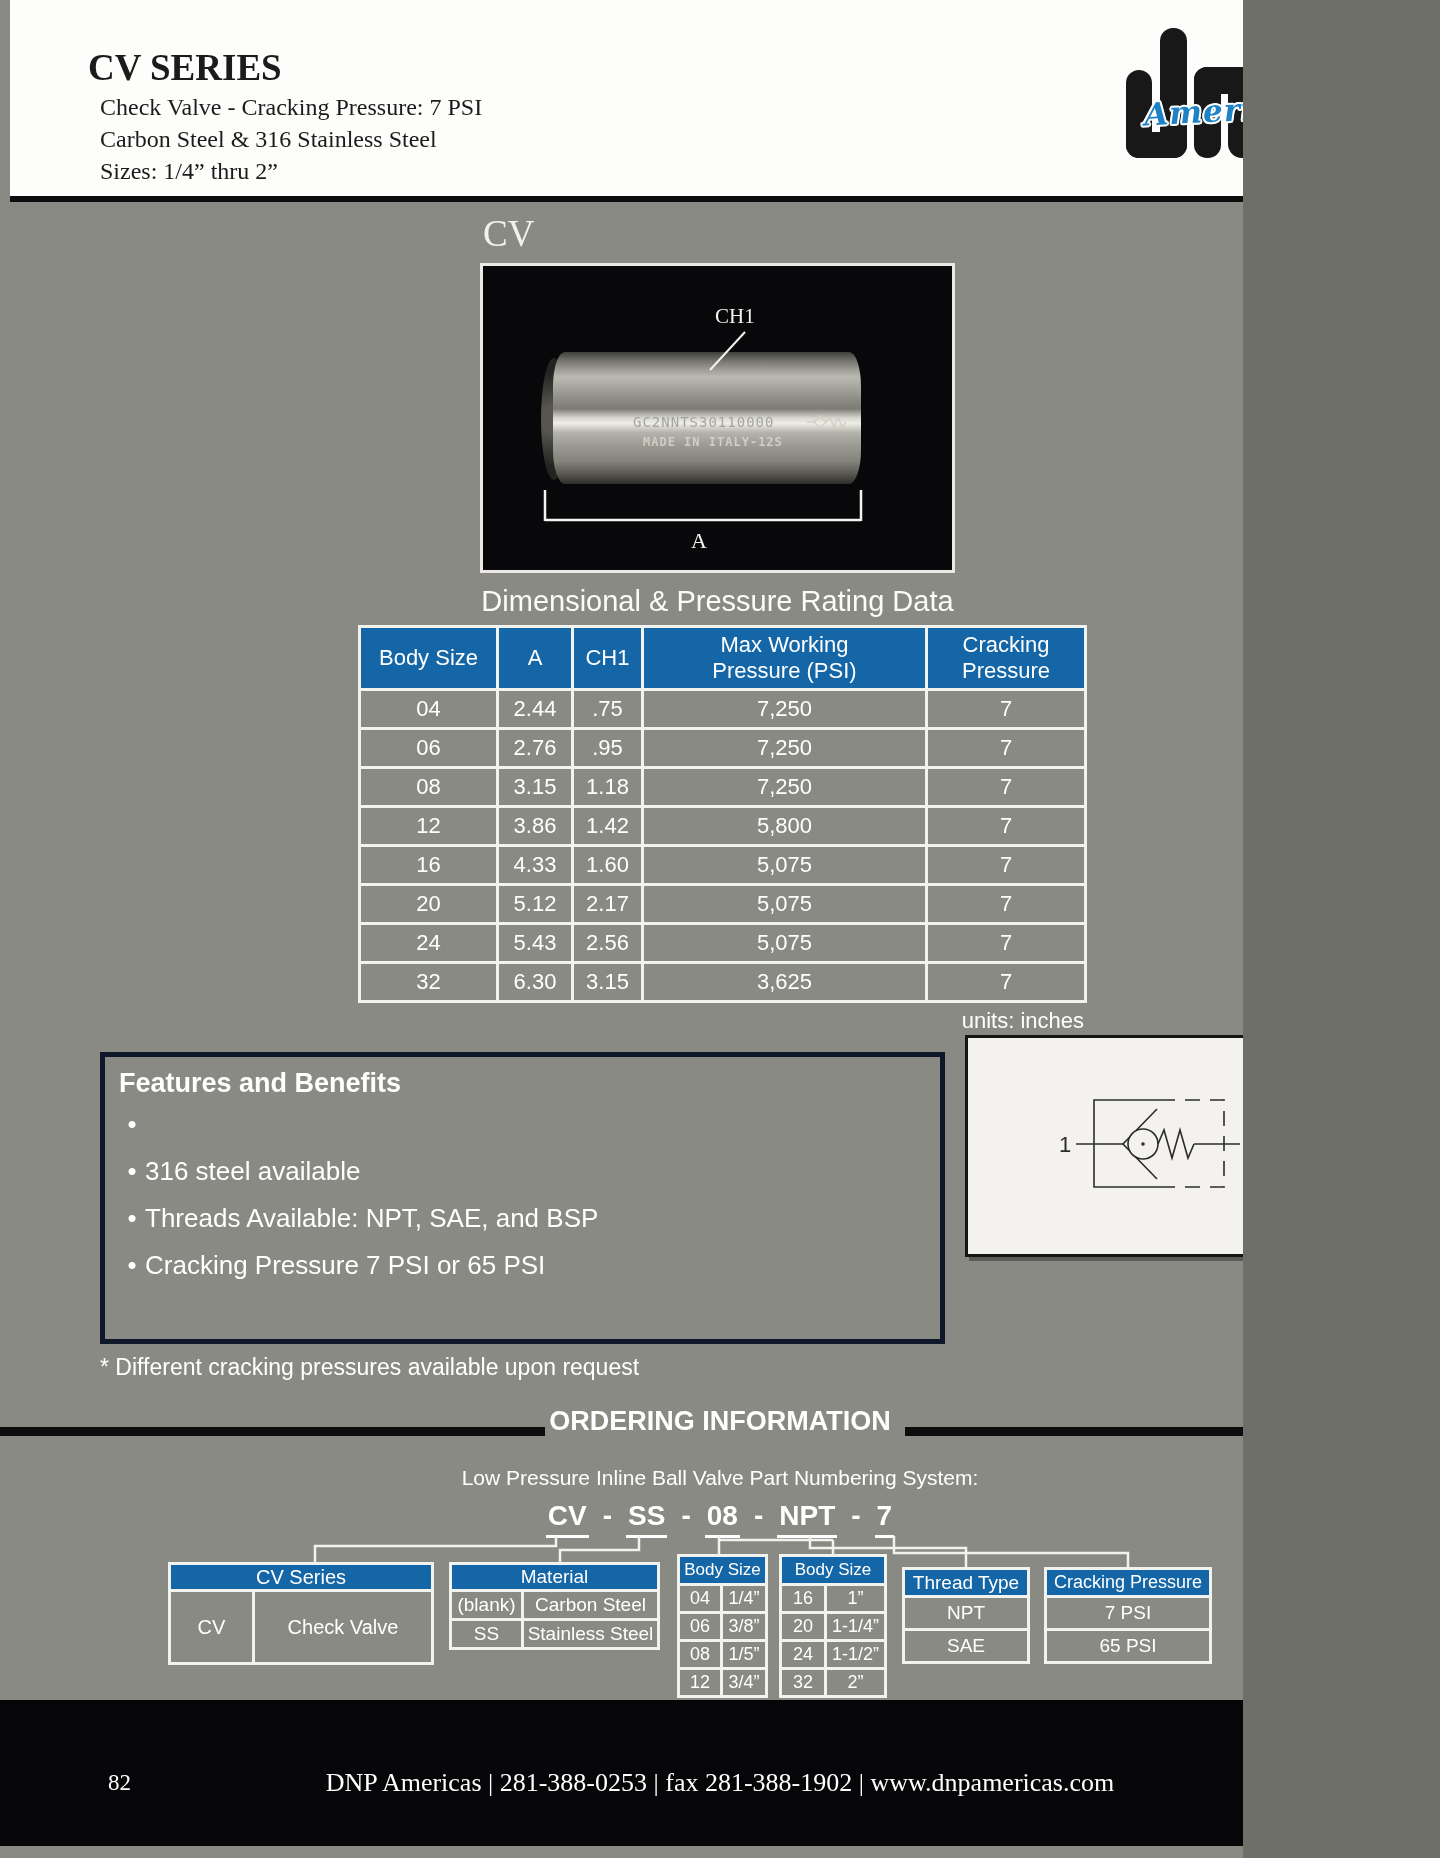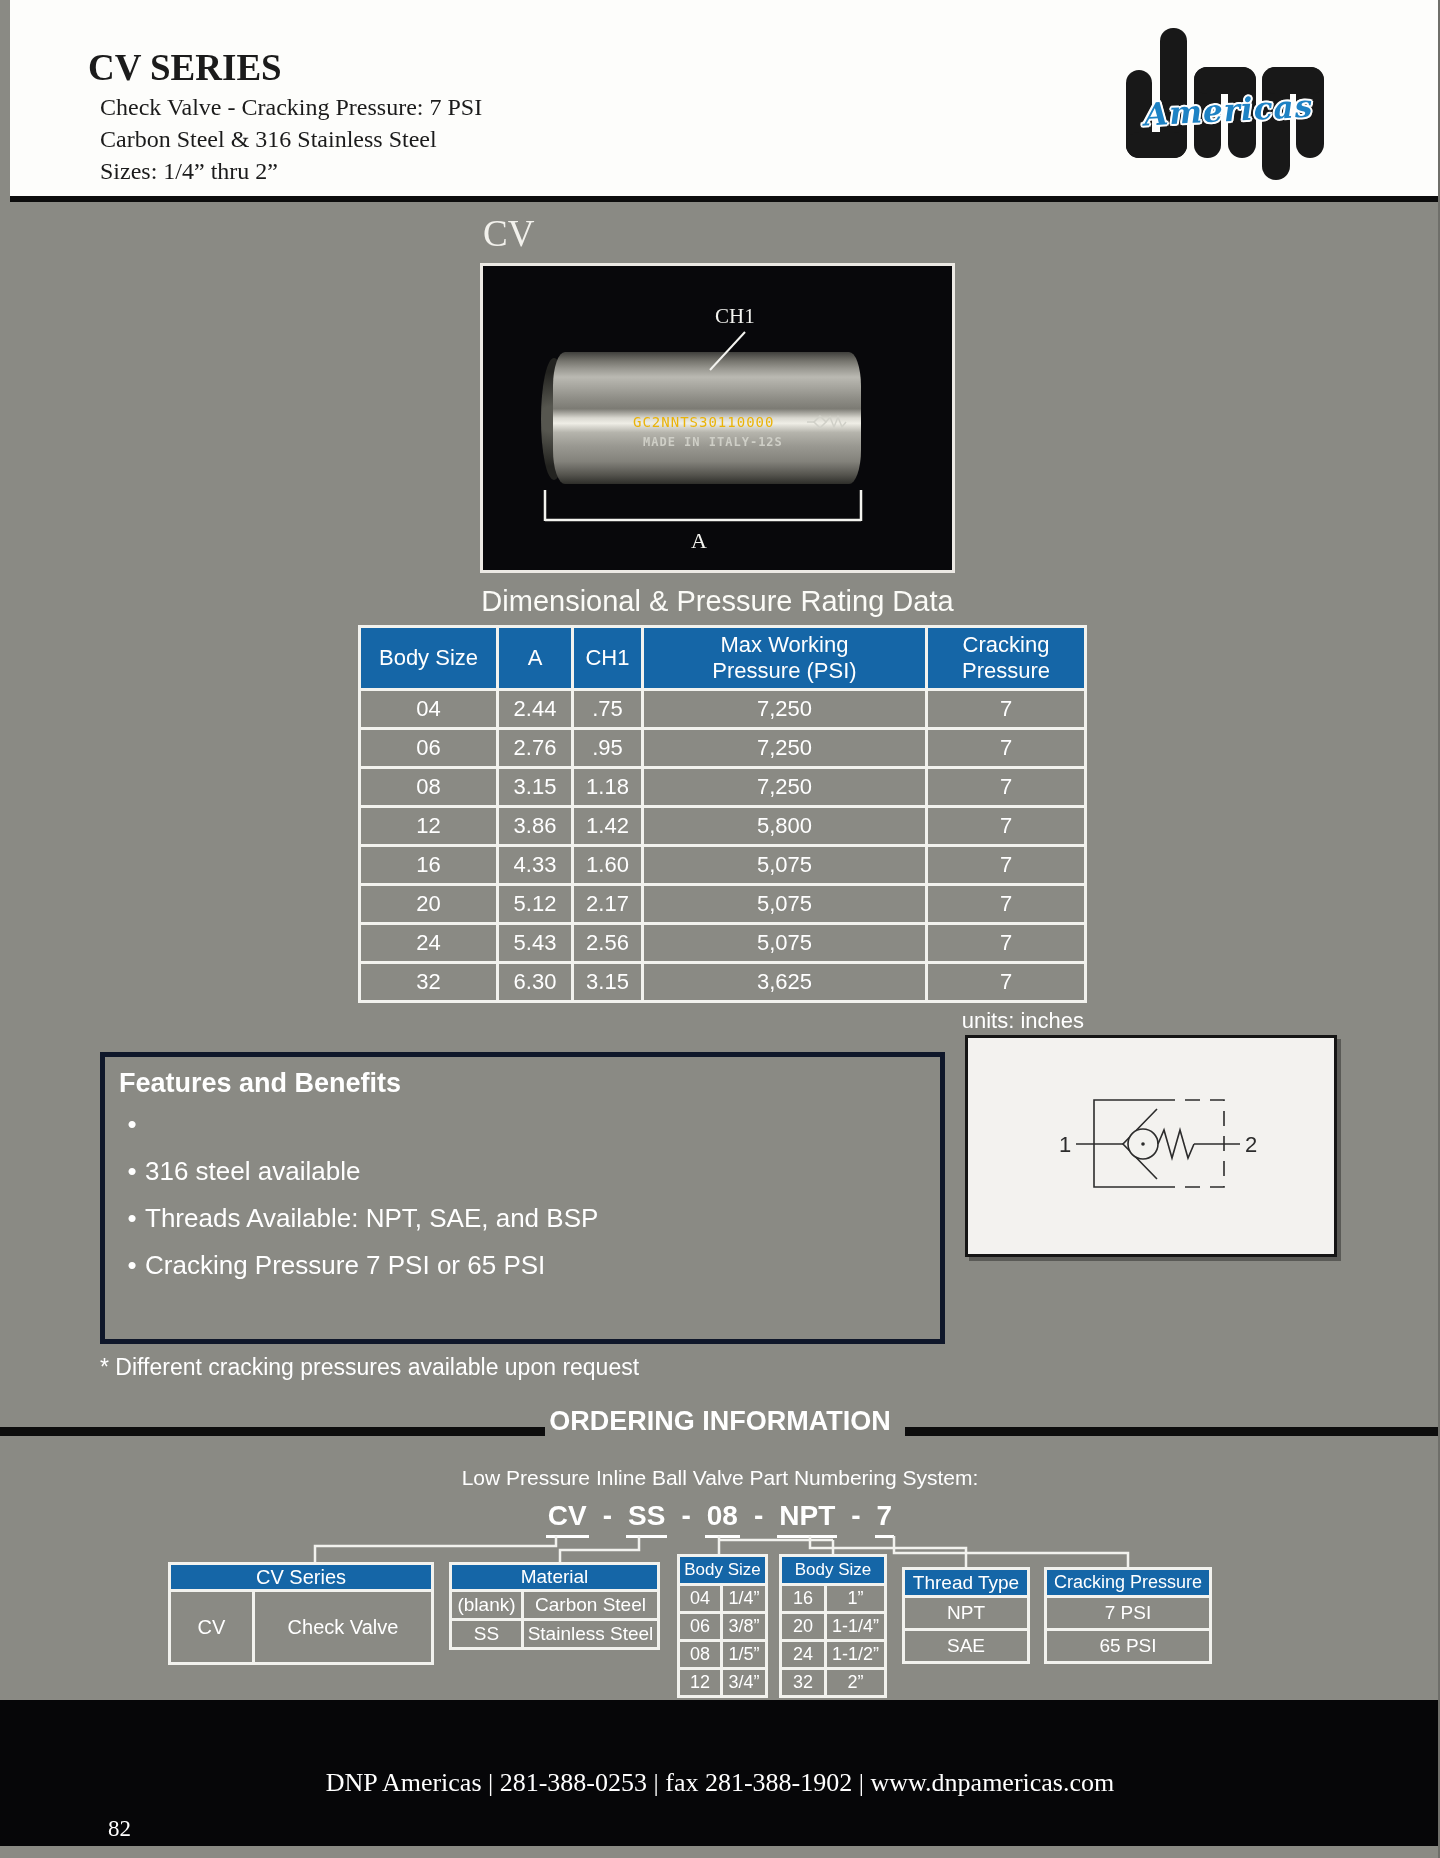--- a/index.html
+++ b/index.html
@@ -1,16 +1,16 @@
 <!DOCTYPE html>
 <html><head>
 <meta charset="utf-8">
 <style>
   html,body{margin:0;padding:0;background:#6f6f6a;}
-  .page{position:relative;width:1438px;height:1858px;background:#8a8a84;overflow:hidden;
+  .page{position:relative;width:1243px;height:1858px;background:#8a8a84;overflow:hidden;
         font-family:"Liberation Sans",sans-serif;}
   .abs{position:absolute;}
 
   
   .header-band{left:10px;top:0;width:1430px;height:196px;background:#fdfdfb;}
   .header-rule{left:10px;top:196px;width:1430px;height:6px;background:#0d0d0d;}
   .header-title{left:88px;top:46px;font-family:"Liberation Serif",serif;font-weight:bold;
                 font-size:37px;color:#1b1b1b;}
   .header-sub{left:100px;font-family:"Liberation Serif",serif;font-size:24px;color:#1b1b1b;}
   .sub0{top:94px;} .sub1{top:126px;} .sub2{top:158px;}
@@ -28,21 +28,21 @@
   .cv-label{left:483px;top:212px;font-family:"Liberation Serif",serif;font-size:37px;color:#f2f1ec;}
   .photo{left:480px;top:263px;width:475px;height:310px;background:#08080b;
          border:3px solid #ece9e4;box-sizing:border-box;}
   .valve-cap{position:absolute;left:58px;top:92px;width:26px;height:122px;border-radius:50%;
          background:radial-gradient(circle at 40% 50%, #56564f 20%, #232320 75%);}
   .valve{position:absolute;left:70px;top:86px;width:308px;height:132px;border-radius:12px/34px;
          background:linear-gradient(180deg,#3f3f3c 0%,#77766f 7%,#9b9a93 13%,#bab9b2 19%,
             #a5a49d 27%,#8f8e87 35%,#7c7b74 43%,#d9d8d0 50%,#efeee6 54%,#b5b4ac 61%,
             #9a9992 71%,#83827b 83%,#55544e 93%,#2e2e2a 100%);}
   .engrave1{position:absolute;left:150px;top:148px;font-family:"DejaVu Sans Mono",monospace;
-         font-size:14px;letter-spacing:1px;color:#eab308;}
+         font-size:14px;letter-spacing:1px;color:#a3a3a3;}
   .engrave2{position:absolute;left:160px;top:169px;font-family:"DejaVu Sans Mono",monospace;
          font-weight:bold;font-size:12px;letter-spacing:1px;color:#cfcfc7;}
   .ch1-label{position:absolute;left:232px;top:38px;font-family:"Liberation Serif",serif;
          font-size:21px;color:#f3f3ef;}
   .a-label{position:absolute;left:208px;top:262px;font-family:"Liberation Serif",serif;
          font-size:22px;color:#f3f3ef;}
   .photo-svg{position:absolute;left:0;top:0;}
   .valve-mark{position:absolute;left:322px;top:147px;}
 
   
@@ -96,21 +96,21 @@
   .t-b2{left:779px;top:1554px;width:108px;font-size:18px;}
   .t-b2 th{height:26px;font-size:17px;} .t-b2 td{height:25px;}
   .t-b2 col.c1{width:45px;}
   .t-th{left:902px;top:1567px;width:128px;font-size:19px;}
   .t-th th{height:25px;} .t-th td{height:30px;}
   .t-cr{left:1044px;top:1567px;width:168px;font-size:19px;}
   .t-cr th{height:25px;font-size:18px;} .t-cr td{height:30px;}
 
   
   .footer{left:0;top:1700px;width:1440px;height:146px;background:#060608;}
-  .page-num{left:108px;top:1770px;font-family:"Liberation Serif",serif;font-size:23px;color:#fff;margin-top:46px;}
+  .page-num{left:108px;top:1770px;font-family:"Liberation Serif",serif;font-size:23px;color:#fff;}
   .contact{left:0;top:1768px;width:1440px;text-align:center;color:#fff;
          font-family:"Liberation Serif",serif;font-size:26px;}
 </style>
 </head>
 <body>
 
 <div class="page">
 
   <div class="abs header-band"></div>
   <div class="abs header-rule"></div>

